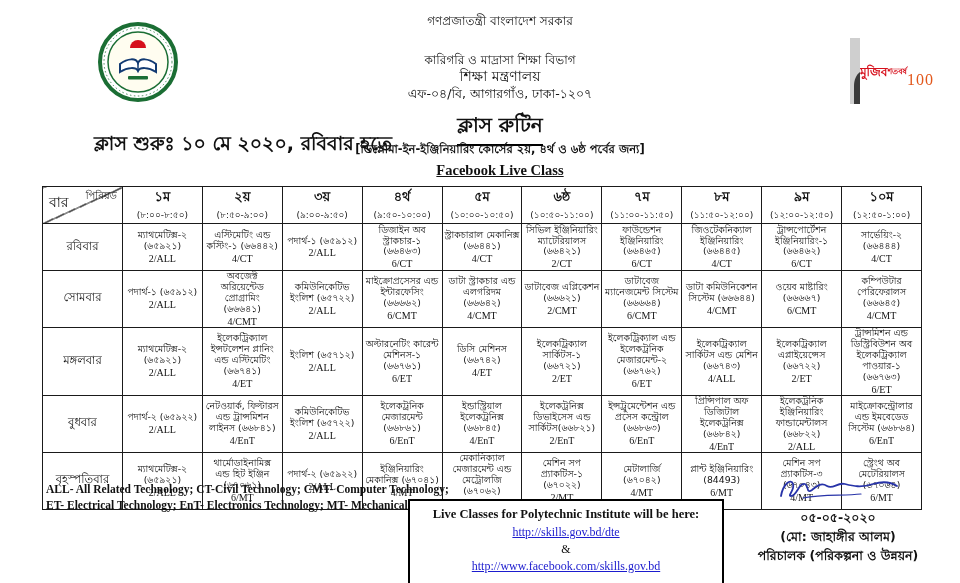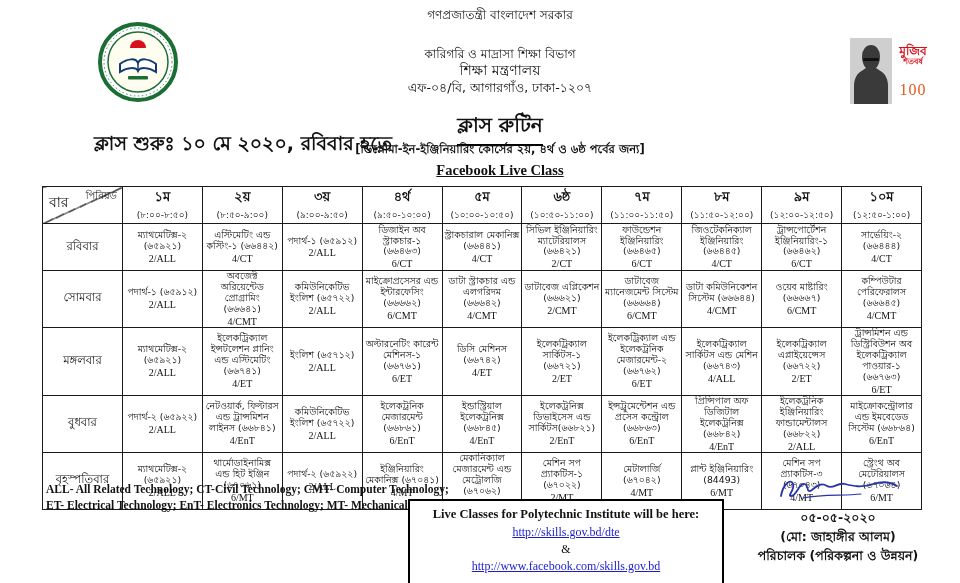--- a/index.html
+++ b/index.html
@@ -3,25 +3,25 @@
 <meta charset="utf-8">
 <style>
   html,body{margin:0;padding:0;background:#888;}
   .page{position:relative;width:960px;height:583px;background:#ffffff;margin:0 auto;
         font-family:"DejaVu Sans","Liberation Sans",sans-serif;color:#111;overflow:hidden;}
 
   
   .logo-dte{position:absolute;left:98px;top:22px;width:80px;height:80px;}
   .logo-mujib{position:absolute;right:26px;top:38px;width:84px;height:68px;display:flex;background:#fff;}
   .mj-photo{width:42px;height:66px;background:linear-gradient(135deg,#d8d8d8 0%,#bdbdbd 55%,#e7e7e7 100%);position:relative;overflow:hidden;}
-  .mj-col{flex:1;display:flex;flex-direction:column;align-items:center;justify-content:center;line-height:1.05;}
+  .mj-col{flex:1;display:flex;align-items:center;justify-content:center;line-height:1.05;}
   .mj-l1{color:#d6101c;font-weight:bold;font-size:12px;}
   .mj-l2{color:#d6101c;font-weight:bold;font-size:8px;}
   .mj-100{font-size:16px;font-weight:normal;color:#e2571b;letter-spacing:1px;font-family:"Liberation Serif",serif;margin-top:16px;}
-  .head-center{position:absolute;left:40px;top:8px;width:920px;text-align:center;line-height:1.25;}
+  .head-center{position:absolute;left:40px;top:14px;width:920px;text-align:center;line-height:1.25;}
   .h-govt{font-size:12px;}
   .h-dte{font-size:21px;font-weight:bold;margin:1px 0;}
   .h-div{font-size:12px;margin-top:24px;}
   .h-min{font-size:14px;}
   .h-addr{font-size:12.5px;}
 
   
   .routine-title-wrap{position:absolute;left:40px;top:110px;width:920px;text-align:center;}
   .routine-title{display:inline-block;font-size:20px;font-weight:bold;border-bottom:2.5px solid #000;padding-bottom:1px;}
   .start-note{position:absolute;left:94px;top:129px;font-size:19px;font-weight:bold;}

